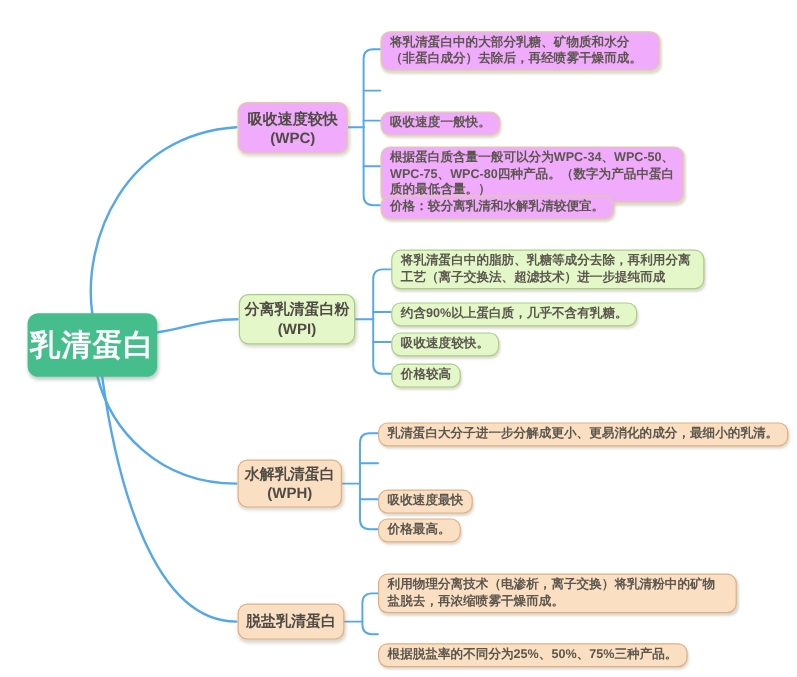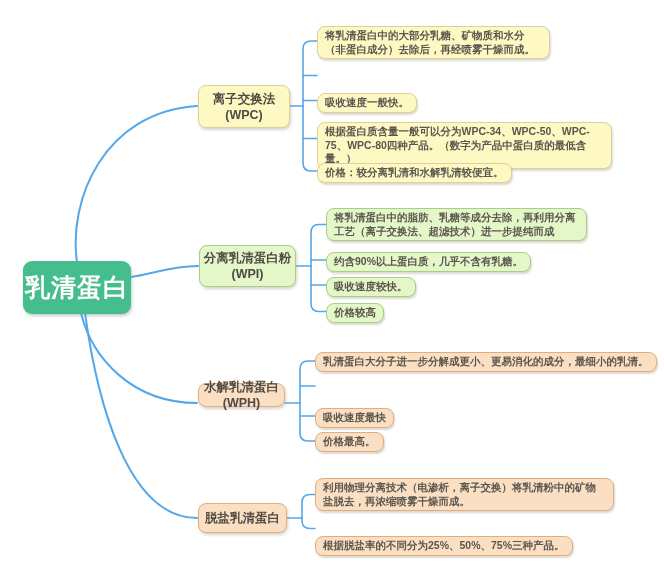--- a/index.html
+++ b/index.html
@@ -33,21 +33,21 @@
   .leaf{
     position:absolute;box-sizing:border-box;
     border-radius:8px;border:1px solid;
     padding:2px 7px;
     font-size:10.5px;font-weight:bold;line-height:13.5px;color:#5b564e;
     box-shadow:1px 2px 2px rgba(170,160,140,.4);
     cursor:pointer;
   }
   .leaf.single{white-space:nowrap;}
 
-  .yellow{background:#fef9c3;border-color:#ddcf9f;}
+  .yellow{background:#f0abfc;border-color:#ddcf9f;}
   .green{background:#e4f7c9;border-color:#a9ce85;}
   .peach{background:#fbdfc2;border-color:#dfaf82;}
 </style>
 </head>
 <body>
 
 <div id="canvas">
 
   <svg id="wires" viewBox="0 0 664 564" xmlns="http://www.w3.org/2000/svg">
 
@@ -78,38 +78,38 @@
     <path class="wire" d="M287 518 H302"></path>
     <path class="wire" d="M302 518 V502.5 Q302 494.5 310 494.5 H315"></path>
     <path class="wire" d="M302 518 V520.5 Q302 528.5 310 528.5 H315"></path>
   </svg>
 
   <div class="node root" style="left:23px;top:261px;width:108px;height:53px;">
     <span>乳清蛋白</span>
   </div>
 
   <div class="node branch yellow" style="left:198px;top:85px;width:92px;height:43px;">
-    <span>离子交换法</span>
+    <span>吸收速度较快</span>
     <span>(WPC)</span>
   </div>
   <div class="leaf yellow" style="left:317px;top:26px;width:233px;">将乳清蛋白中的大部分乳糖、矿物质和水分（非蛋白成分）去除后，再经喷雾干燥而成。</div>
   <div class="leaf yellow single" style="left:317px;top:93px;">吸收速度一般快。</div>
-  <div class="leaf yellow" style="left:317px;top:122px;width:295px;">根据蛋白质含量一般可以分为WPC-34、WPC-50、WPC-75、WPC-80四种产品。（数字为产品中蛋白质的最低含量。）</div>
+  <div class="leaf yellow" style="left:317px;top:122px;width:253px;">根据蛋白质含量一般可以分为WPC-34、WPC-50、WPC-75、WPC-80四种产品。（数字为产品中蛋白质的最低含量。）</div>
   <div class="leaf yellow single" style="left:317px;top:163px;">价格：较分离乳清和水解乳清较便宜。</div>
 
   <div class="node branch green" style="left:199px;top:245px;width:97px;height:42px;">
     <span>分离乳清蛋白粉</span>
     <span>(WPI)</span>
   </div>
   <div class="leaf green" style="left:326px;top:208px;width:261px;">将乳清蛋白中的脂肪、乳糖等成分去除，再利用分离工艺（离子交换法、超滤技术）进一步提纯而成</div>
   <div class="leaf green single" style="left:326px;top:252px;">约含90%以上蛋白质，几乎不含有乳糖。</div>
   <div class="leaf green single" style="left:326px;top:277px;">吸收速度较快。</div>
   <div class="leaf green single" style="left:326px;top:303px;">价格较高</div>
 
-  <div class="node branch peach" style="left:198px;top:383px;width:87px;height:24px;justify-content:center;">
+  <div class="node branch peach" style="left:198px;top:383px;width:87px;height:40px;justify-content:center;">
     <span>水解乳清蛋白</span>
     <span>(WPH)</span>
   </div>
   <div class="leaf peach single" style="left:315px;top:352px;">乳清蛋白大分子进一步分解成更小、更易消化的成分，最细小的乳清。</div>
   <div class="leaf peach single" style="left:315px;top:408px;">吸收速度最快</div>
   <div class="leaf peach single" style="left:315px;top:432px;">价格最高。</div>
 
   <div class="node branch peach" style="left:198px;top:503px;width:89px;height:30px;">
     <span>脱盐乳清蛋白</span>
   </div>

